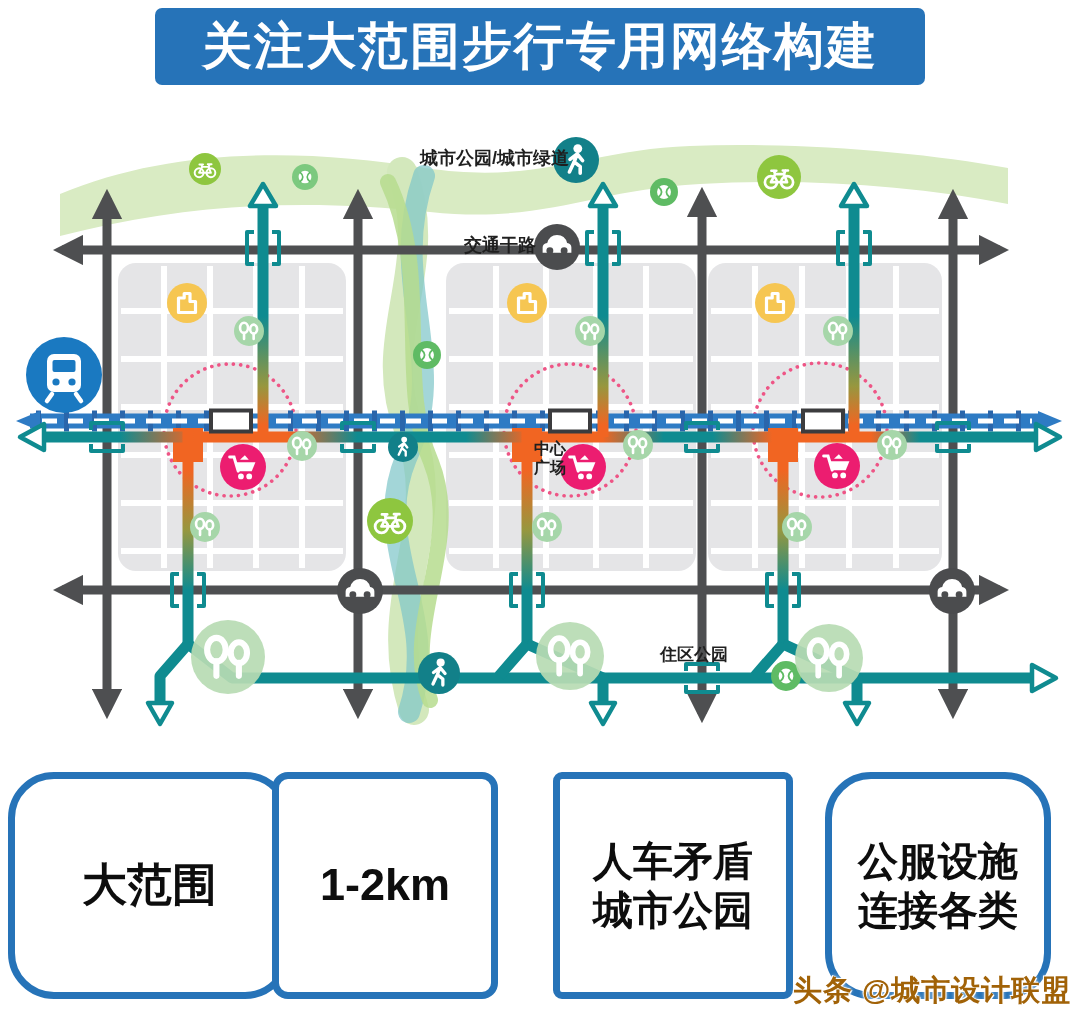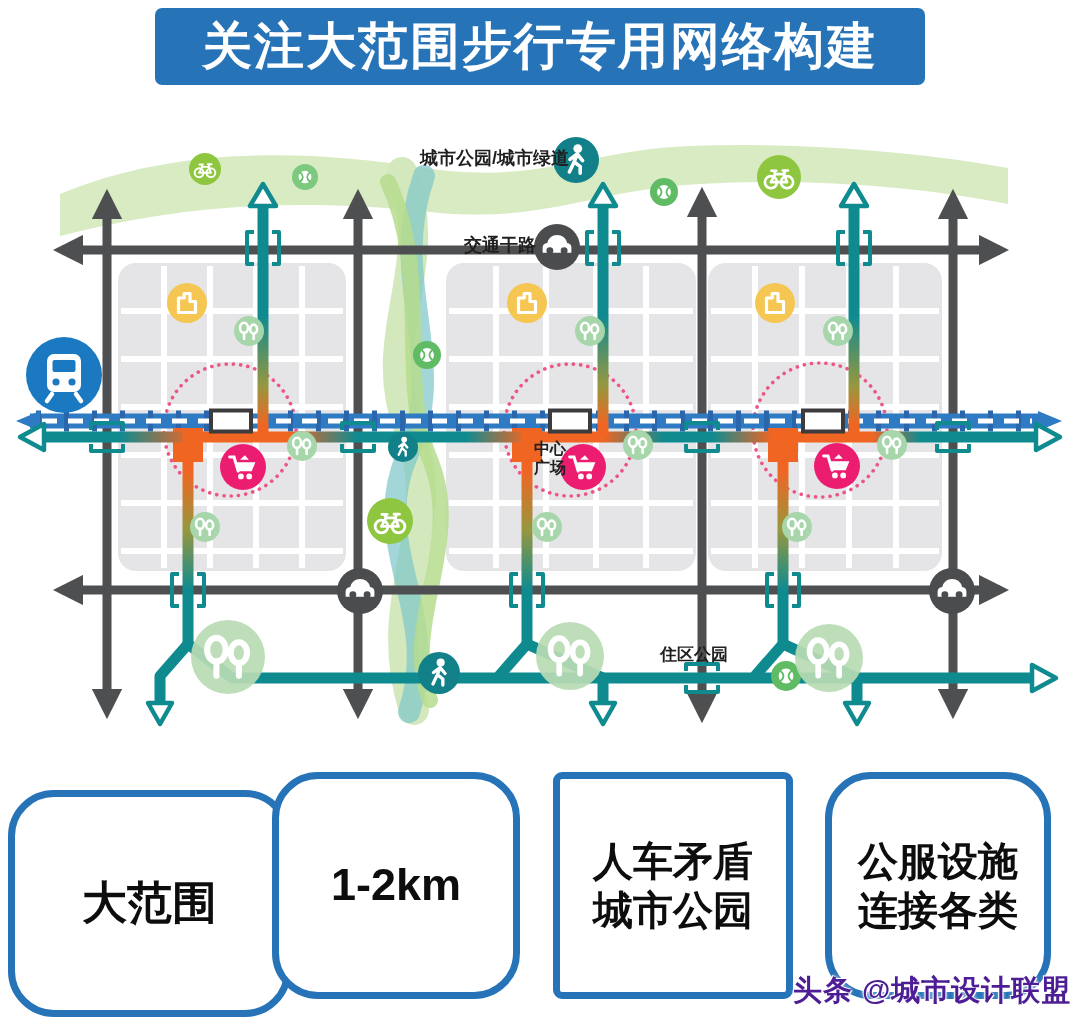--- a/index.html
+++ b/index.html
@@ -11,21 +11,21 @@
   #diagram-svg{position:absolute;left:0;top:0;width:1080px;height:760px;z-index:1;}
   .lbl{position:absolute;z-index:3;font-size:17px;font-weight:800;color:#1f1f1f;white-space:nowrap;line-height:1.1;}
   .lbl.two{line-height:1.18;}
   #cards{position:absolute;left:0;top:0;width:1080px;height:1028px;z-index:2;pointer-events:none;}
   .card{position:absolute;top:772px;height:227px;border:7px solid #2673b8;border-radius:46px;
         background:#fff;box-sizing:border-box;display:flex;flex-direction:column;
         align-items:center;justify-content:center;}
   .card .ln{font-size:40px;font-weight:900;color:#0d0d0d;line-height:1.22;white-space:nowrap;}
   .card.big .ln{font-size:45px;}
   #watermark{position:absolute;left:793px;top:971px;z-index:4;font-size:29px;font-weight:700;
-             color:#4c1d95;letter-spacing:1px;white-space:nowrap;
+             color:#a16207;letter-spacing:1px;white-space:nowrap;
              text-shadow:0 0 2px #fff,0 0 4px #fff,1px 1px 0 #fff,-1px -1px 0 #fff;}
 </style>
 </head>
 <body>
 
 <div id="stage">
 
   <div id="banner">
     <div class="t">关注大范围步行专用网络构建</div>
   </div>
@@ -341,25 +341,25 @@
 
   <div class="lbl" style="left:420px;top:149px;font-size:18px;">城市公园/城市绿道</div>
   <div class="lbl" style="left:464px;top:236px;font-size:18px;">交通干路</div>
   <div class="lbl two" style="left:487px;top:440px;font-size:16px;margin-left:47px;">
     <div>中心</div>
     <div>广场</div>
   </div>
   <div class="lbl" style="left:612px;top:646px;margin-left:48px;">住区公园</div>
 
   <div id="cards">
-    <div class="card big" style="left:8px;width:283px;margin-top:18px;">
+    <div class="card big" style="left:8px;width:283px;">
       <div class="ln">大范围</div>
       <div class="ln"></div>
     </div>
-    <div class="card big" style="left:272px;width:248px;">
+    <div class="card big" style="left:272px;width:226px;border-radius:16px;">
       <div class="ln">1-2km</div>
       <div class="ln"></div>
     </div>
     <div class="card" style="left:553px;width:240px;border-radius:9px;">
       <div class="ln">人车矛盾</div>
       <div class="ln">城市公园</div>
     </div>
     <div class="card" style="left:825px;width:226px;">
       <div class="ln">公服设施</div>
       <div class="ln">连接各类</div>

